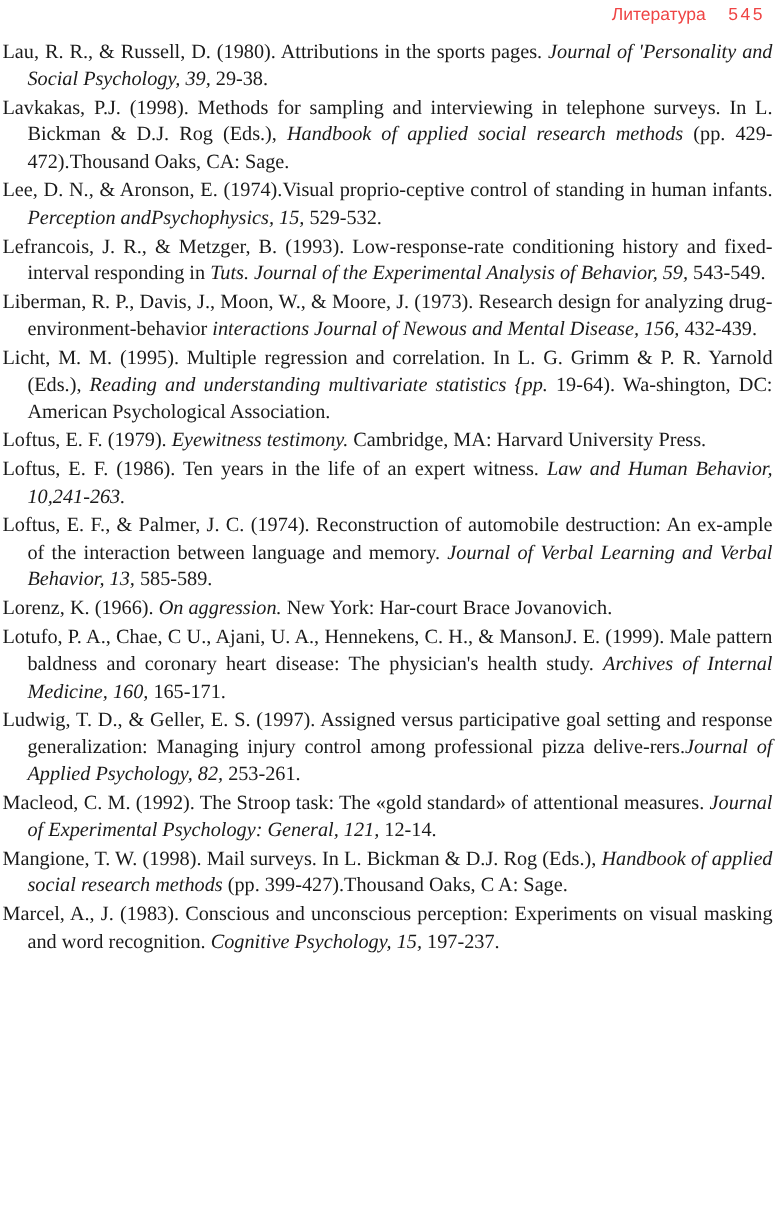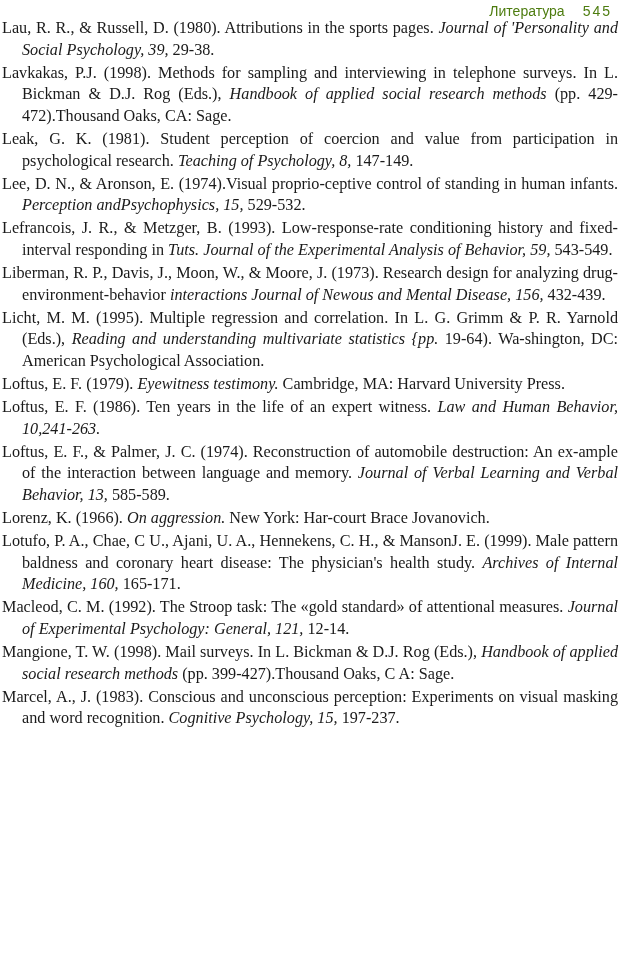--- a/index.html
+++ b/index.html
@@ -1,49 +1,49 @@
 <!DOCTYPE html>
 <html><head>
 <meta charset="utf-8">
 <style>
   html, body { margin: 0; padding: 0; background: #ffffff; }
   body { width: 620px; height: 973px; overflow: hidden; position: relative; color: #1a1a1a; }
   .header {
     position: absolute; top: 0; right: 8px; height: 20px;
-    font-family: "Liberation Sans", sans-serif; font-size: 14px; color: #4d7c0f;
+    font-family: "Liberation Sans", sans-serif; font-size: 14px; color: #ef4444;
     display: flex; gap: 18px; align-items: center; top: 1px;
   }
   .header .pnum { letter-spacing: 2px; }
   .refs {
-    position: absolute; top: 18px; left: 2px; right: 2px;
+    position: absolute; top: 31px; left: 2px; right: 2px;
     font-family: "Liberation Serif", serif; font-size: 16.2px; line-height: 21.6px;
   }
   .ref {
     padding-left: 20px; text-indent: -20px; text-align: justify;
     margin: 0 0 1.5px 0;
   }
   .ref i { font-style: italic; }
 </style>
 </head>
 <body>
 
 <div class="header">
   <span>Литература</span>
   <span class="pnum">545</span>
 </div>
 
 <div class="refs" id="refs">
     <p class="ref"><span>Lau, R. R., &amp; Russell, D. (1980). Attributions in the sports pages. </span><i>Journal of 'Personality and Social Psychology, 39,</i><span> 29-38.</span></p>
     <p class="ref"><span>Lavkakas, P.J. (1998). Methods for sampling and interviewing in telephone surveys. In L. Bickman &amp; D.J. Rog (Eds.), </span><i>Handbook of applied social research methods</i><span> (pp. 429-472).Thousand Oaks, CA: Sage.</span></p>
-    <p class="ref"><span>Leak, G. K. (1981). Student perception of coercion and value from participation in psychological research. </span><i>Teaching of Psychology, 8,</i><span> 147-149.</span></p>
     <p class="ref"><span>Lee, D. N., &amp; Aronson, E. (1974).Visual proprio-ceptive control of standing in human infants. </span><i>Perception andPsychophysics, 15,</i><span> 529-532.</span></p>
     <p class="ref"><span>Lefrancois, J. R., &amp; Metzger, B. (1993). Low-response-rate conditioning history and fixed-interval responding in </span><i>Tuts. Journal of the Experimental Analysis of Behavior, 59,</i><span> 543-549.</span></p>
     <p class="ref"><span>Liberman, R. P., Davis, J., Moon, W., &amp; Moore, J. (1973). Research design for analyzing drug-environment-behavior </span><i>interactions Journal of Newous and Mental Disease, 156,</i><span> 432-439.</span></p>
     <p class="ref"><span>Licht, M. M. (1995). Multiple regression and correlation. In L. G. Grimm &amp; P. R. Yarnold (Eds.), </span><i>Reading and understanding multivariate statistics {pp.</i><span> 19-64). Wa-shington, DC: American Psychological Association.</span></p>
     <p class="ref"><span>Loftus, E. F. (1979). </span><i>Eyewitness testimony.</i><span> Cambridge, MA: Harvard University Press.</span></p>
     <p class="ref"><span>Loftus, E. F. (1986). Ten years in the life of an expert witness. </span><i>Law and Human Behavior, 10,241-263.</i></p>
     <p class="ref"><span>Loftus, E. F., &amp; Palmer, J. C. (1974). Reconstruction of automobile destruction: An ex-ample of the interaction between language and memory. </span><i>Journal of Verbal Learning and Verbal Behavior, 13,</i><span> 585-589.</span></p>
     <p class="ref"><span>Lorenz, K. (1966). </span><i>On aggression.</i><span> New York: Har-court Brace Jovanovich.</span></p>
     <p class="ref"><span>Lotufo, P. A., Chae, C U., Ajani, U. A., Hennekens, C. H., &amp; MansonJ. E. (1999). Male pattern baldness and coronary heart disease: The physician's health study. </span><i>Archives of Internal Medicine, 160,</i><span> 165-171.</span></p>
+    <p class="ref"><span>Ludwig, T. D., &amp; Geller, E. S. (1997). Assigned versus participative goal setting and response generalization: Managing injury control among professional pizza delive-rers.</span><i>Journal of Applied Psychology, 82,</i><span> 253-261.</span></p>
     <p class="ref"><span>Macleod, C. M. (1992). The Stroop task: The «gold standard» of attentional measures. </span><i>Journal of Experimental Psychology: General, 121,</i><span> 12-14.</span></p>
     <p class="ref"><span>Mangione, T. W. (1998). Mail surveys. In L. Bickman &amp; D.J. Rog (Eds.), </span><i>Handbook of applied social research methods</i><span> (pp. 399-427).Thousand Oaks, C A: Sage.</span></p>
     <p class="ref"><span>Marcel, A., J. (1983). Conscious and unconscious perception: Experiments on visual masking and word recognition. </span><i>Cognitive Psychology, 15,</i><span> 197-237.</span></p>
   </div>
 
 </body></html>

